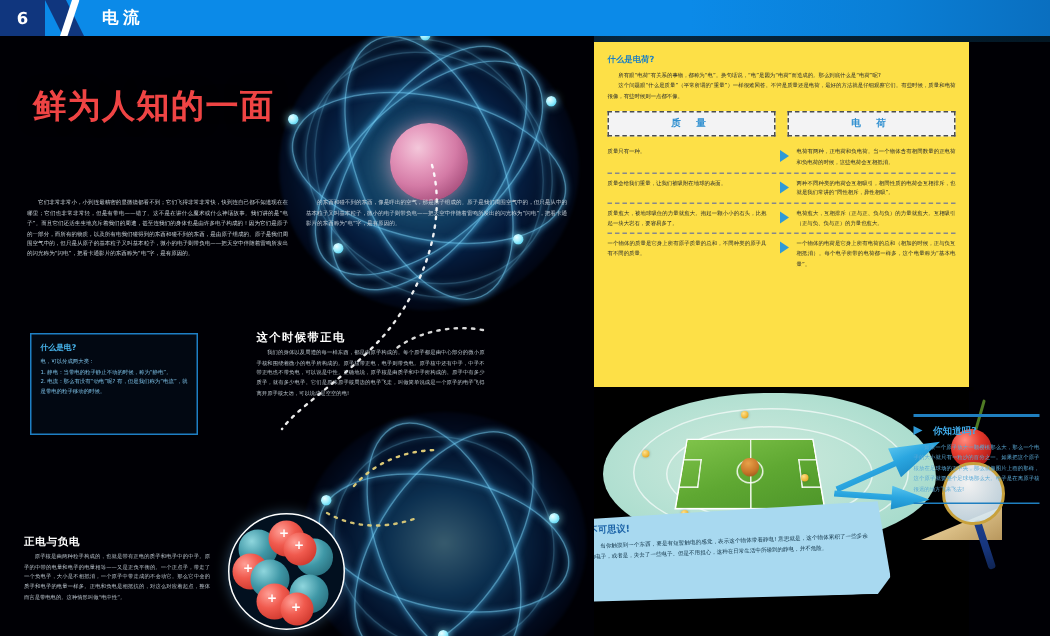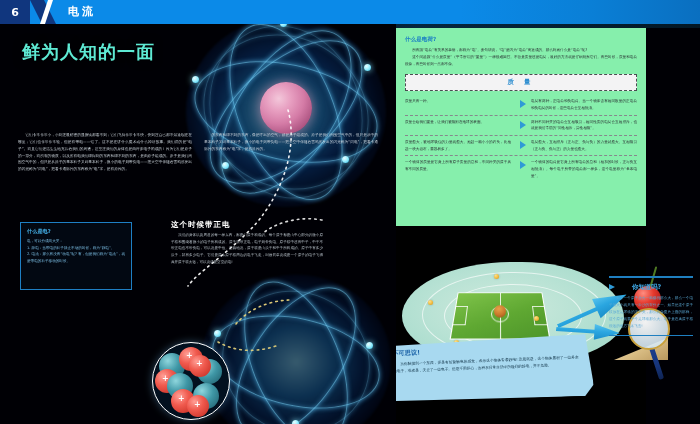--- a/index.html
+++ b/index.html
@@ -117,22 +117,22 @@
   .trail { position:absolute; pointer-events:none; }
 
   
   .headline-wrap { position: absolute; left: 22px; top: 10px; z-index: 6; }
   .h-main {
     color: #ffffff; font-size: 37px; font-weight: bold;
     letter-spacing: 1px; line-height: 1.05;
     text-shadow: 0 0 10px rgba(0,0,0,0.9);
   }
   .h-sub {
-    color: #5eead4; font-size: 18px; font-weight: bold;
-    letter-spacing: 1px; margin-top: 6px;
+    color: #ef4444; font-size: 22px; font-weight: bold;
+    letter-spacing: 1px; margin-top: 22px;
     text-shadow: 0 0 10px rgba(0,0,0,0.9);
   }
 
   
   .intro {
     position: absolute; left: 18px; top: 108px;
     width: 360px; z-index: 5;
     display: flex; gap: 12px;
   }
   .intro p {
@@ -224,22 +224,22 @@
     background: radial-gradient(circle at 34% 30%, #8fd6dd 0%, #3f97a6 45%, #1d5a68 100%);
   }
   .plus {
     position: absolute; color: #fff; font-size: 8px; font-weight: bold;
     line-height: 1;
   }
 
   
   .right-panel {
     position: absolute; left: 396px; top: 28px;
-    width: 250px; height: 198px;
-    background: #86efac;
+    width: 250px; height: 230px;
+    background: #fde047;
     padding: 8px 9px 6px 9px;
     z-index: 8;
   }
   .rp-title {
     color: #1b7fc4; font-size: 5.6px; font-weight: bold; margin-bottom: 3px;
   }
   .rp-intro p {
     color: #25282c; font-size: 3.6px; line-height: 1.9;
     text-align: justify; text-indent: 7.2px;
   }
@@ -385,21 +385,21 @@
     text-align: justify; text-indent: 7.4px;
   }
 
   
   .know {
     position: absolute; left: 609px; top: 276px;
     width: 84px; z-index: 9;
   }
   .know-rule { width: 84px; height: 1.6px; background: #1f7fc0; }
   .know-head {
-    display: flex; align-items: center; gap: 17px;
+    display: flex; align-items: center; gap: 7px;
     margin: 5px 0 3px 0;
   }
   .know-arrow {
     width: 0; height: 0;
     border-top: 3.5px solid transparent;
     border-bottom: 3.5px solid transparent;
     border-left: 6px solid #2f9ad6;
   }
   .know-head span {
     color: #3fa9e6; font-size: 6.4px; font-weight: bold;
@@ -501,35 +501,42 @@
       <div class="nuc nuc-p" style="left:18px; top:46px; width:24px;height:24px;"></div>
       <div class="nuc nuc-n" style="left:40px; top:40px; width:26px;height:26px;"></div>
       <div class="nuc nuc-p" style="left:34px; top:52px; width:22px;height:22px;"></div>
       <div class="plus" style="left:9px;  top:32px;">+</div>
       <div class="plus" style="left:33px; top:9px;">+</div>
       <div class="plus" style="left:43px; top:17px;">+</div>
       <div class="plus" style="left:25px; top:52px;">+</div>
       <div class="plus" style="left:41px; top:58px;">+</div>
     </div>
 
+    <div class="sec-posneg">
+      <h3>正电与负电</h3>
+      <p>原子核是由两种粒子构成的，也就是带有正电的质子和电子中的中子。原子的中带的电量和电子的电量相等——又是正负平衡的。一个正点子，带走了一个负电子，大小是不相抵消，一个原子中带走成的不会动它。那么它中会的质子和电子的电量一样多。正电和负电是相抵抗的，对这么对应着起点，整体而言是带电电的。这种情形叫做“电中性”。</p>
+    </div>
   </div>
 
   <div class="right-dark"></div>
 
   <div class="rp-shadow"></div>
   <div class="right-panel">
     <div class="rp-title">什么是电荷?</div>
     <div class="rp-intro">
       <p>所有跟“电荷”有关系的事物，都称为“电”。换句话说，“电”是因为“电荷”而造成的。那么到底什么是“电荷”呢?</p>
       <p>这个问题跟“什么是质量”（平常所谓的“重量”）一样很难回答。不管是质量还是电荷，最好的方法就是仔细观察它们。有些时候，质量和电荷很像，有些时候则一点都不像。</p>
     </div>
 
     <div class="cmp-head">
       <div class="cmp-head-cell">
         <span>质 量</span>
+      </div>
+      <div class="cmp-head-cell">
+        <span>电 荷</span>
       </div>
     </div>
 
     <div class="cmp-rows">
       <div class="cmp-row first">
         <div class="cmp-col">
           <p>质量只有一种。</p>
         </div>
         <div class="cmp-col right-col">
           <div class="arrow-tri"></div>

